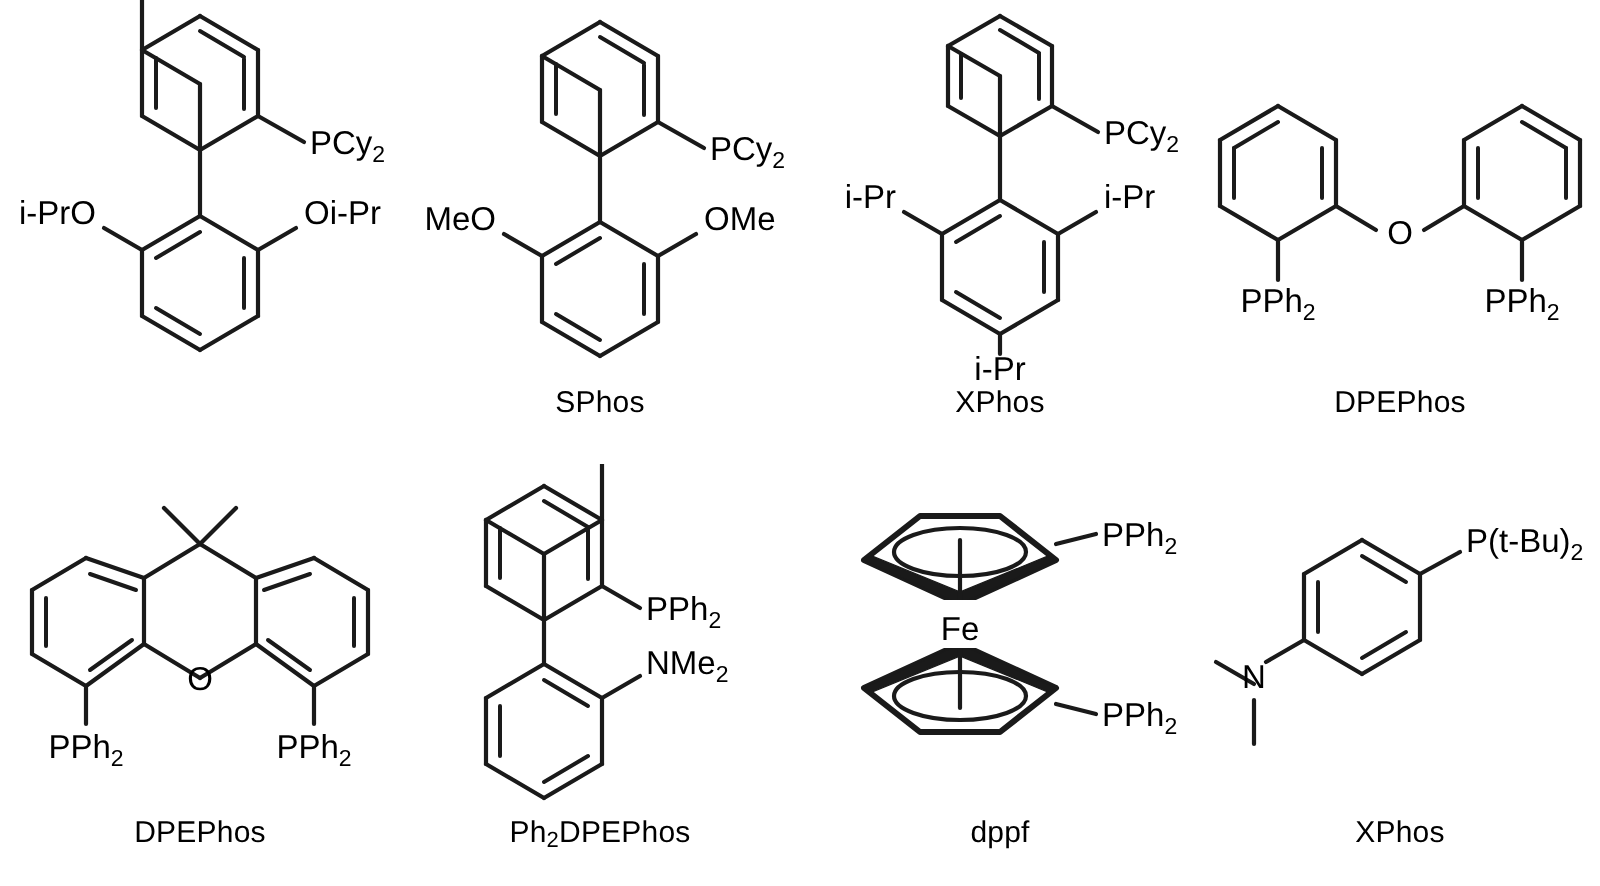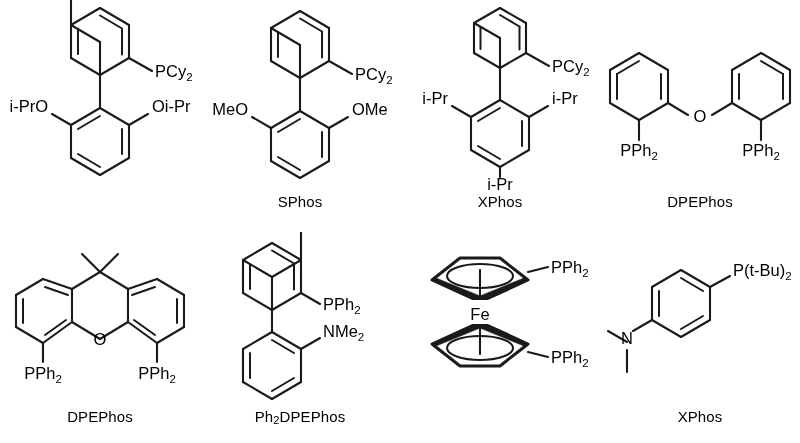--- a/index.html
+++ b/index.html
@@ -353,20 +353,21 @@
 
       <rect x="62" y="68" width="36" height="24" fill="#ffffff"></rect>
       <text class="lbl" x="80" y="88" text-anchor="middle">Fe</text>
 
       <line class="bond" x1="128" y1="40" x2="148" y2="35"></line>
       <line class="bond" x1="128" y1="120" x2="148" y2="125"></line>
 
       <text class="lbl" x="151" y="41" text-anchor="start">PPh<tspan class="sub" dy="4">2</tspan></text>
       <text class="lbl" x="151" y="131" text-anchor="start">PPh<tspan class="sub" dy="4">2</tspan></text>
     </svg>
+    <div class="caption" style="left:0px; top:176px;">dppf</div>
   </div>
 
   <div class="cell" style="left:600px; top:232px;">
     <svg class="cell-svg" width="200" height="175" viewBox="0 0 200 175">
 
       <g>
         <line class="bond" x1="52" y1="88" x2="52" y2="55"></line>
         <line class="bond" x1="52" y1="55" x2="81" y2="38"></line>
         <line class="bond" x1="81" y1="38" x2="110" y2="55"></line>
         <line class="bond" x1="110" y1="55" x2="110" y2="88"></line>

